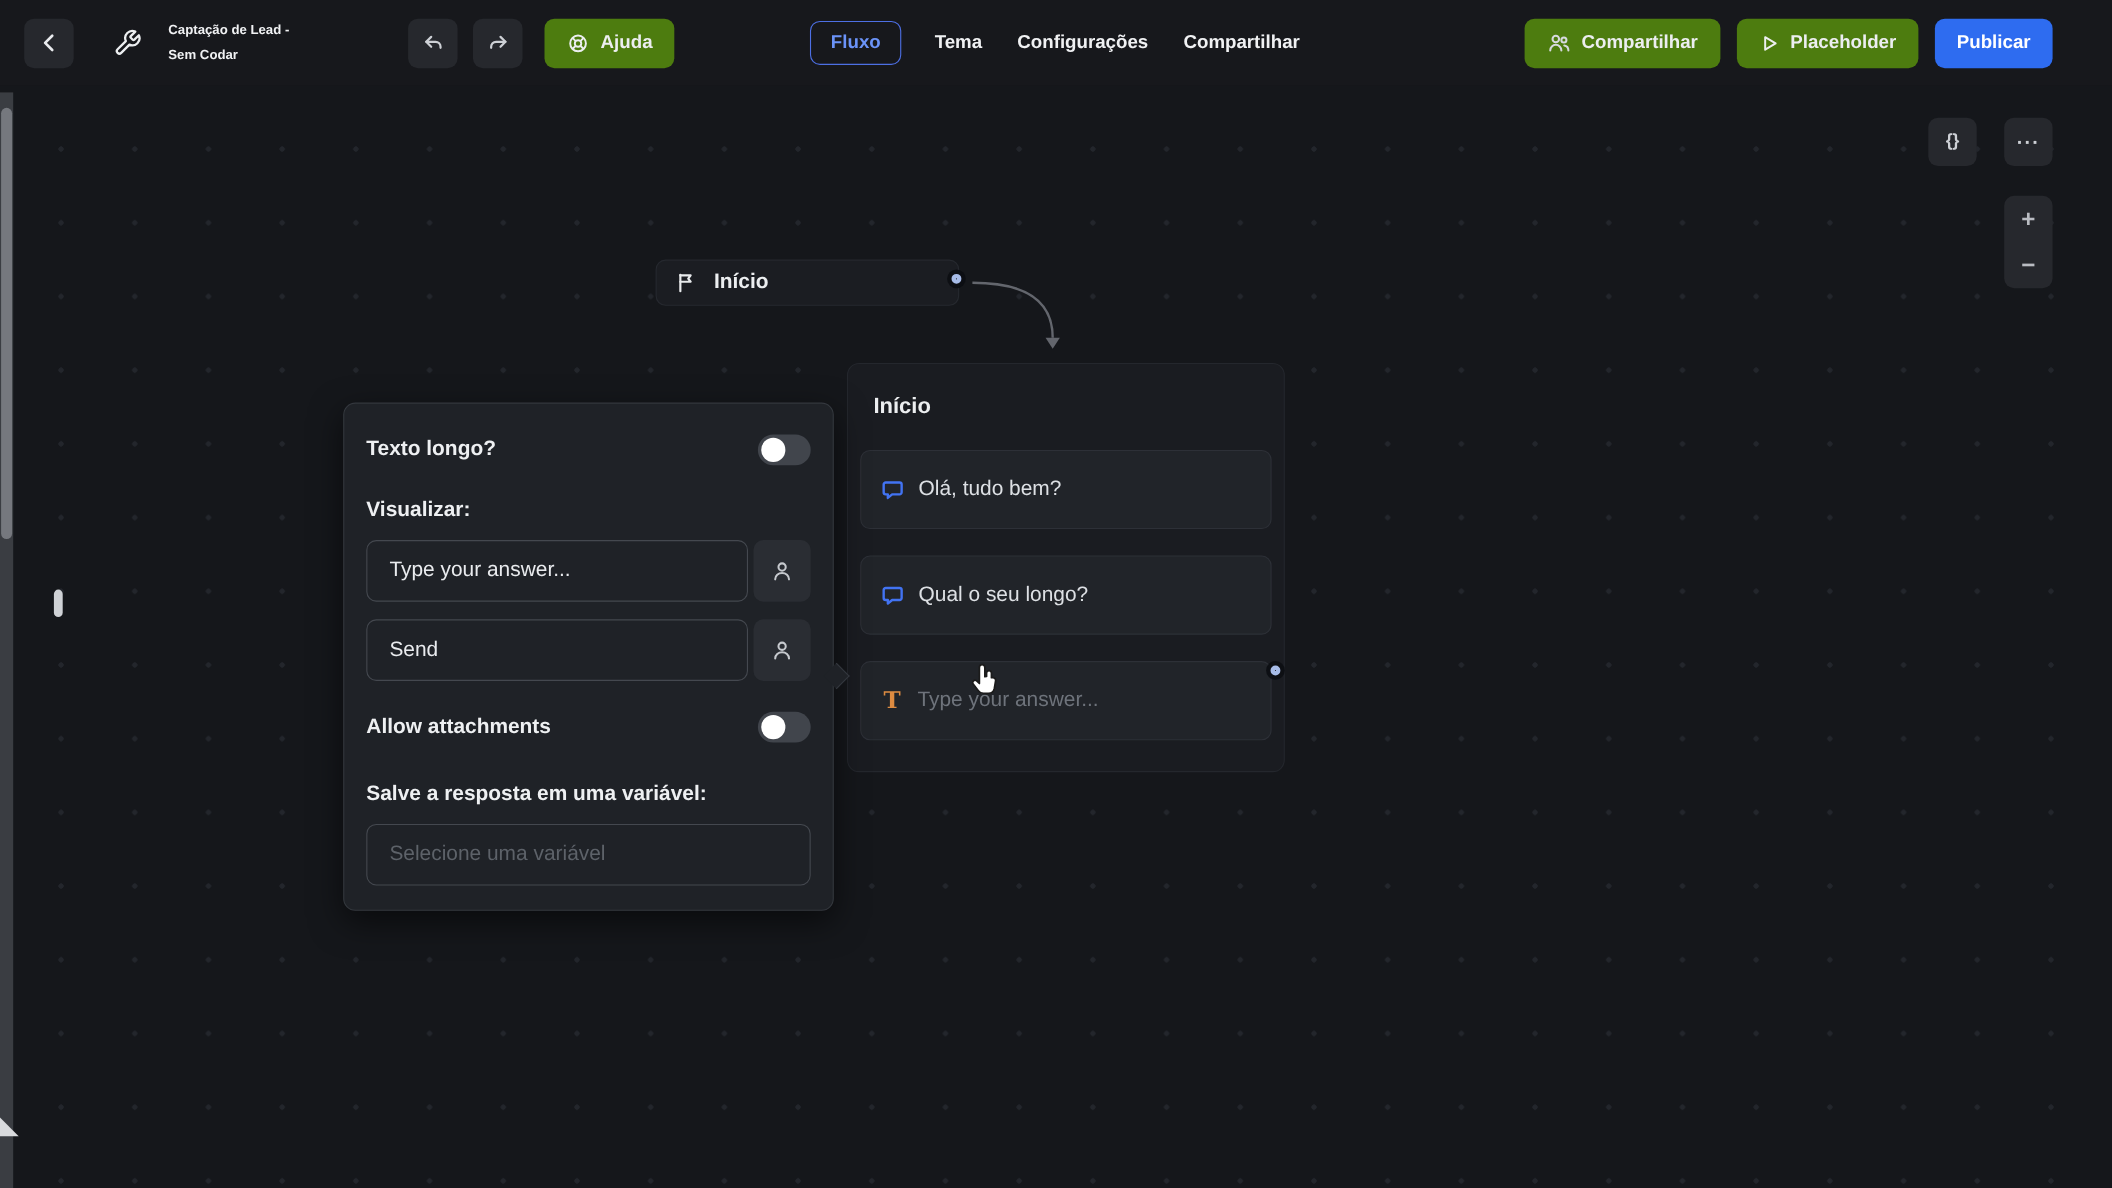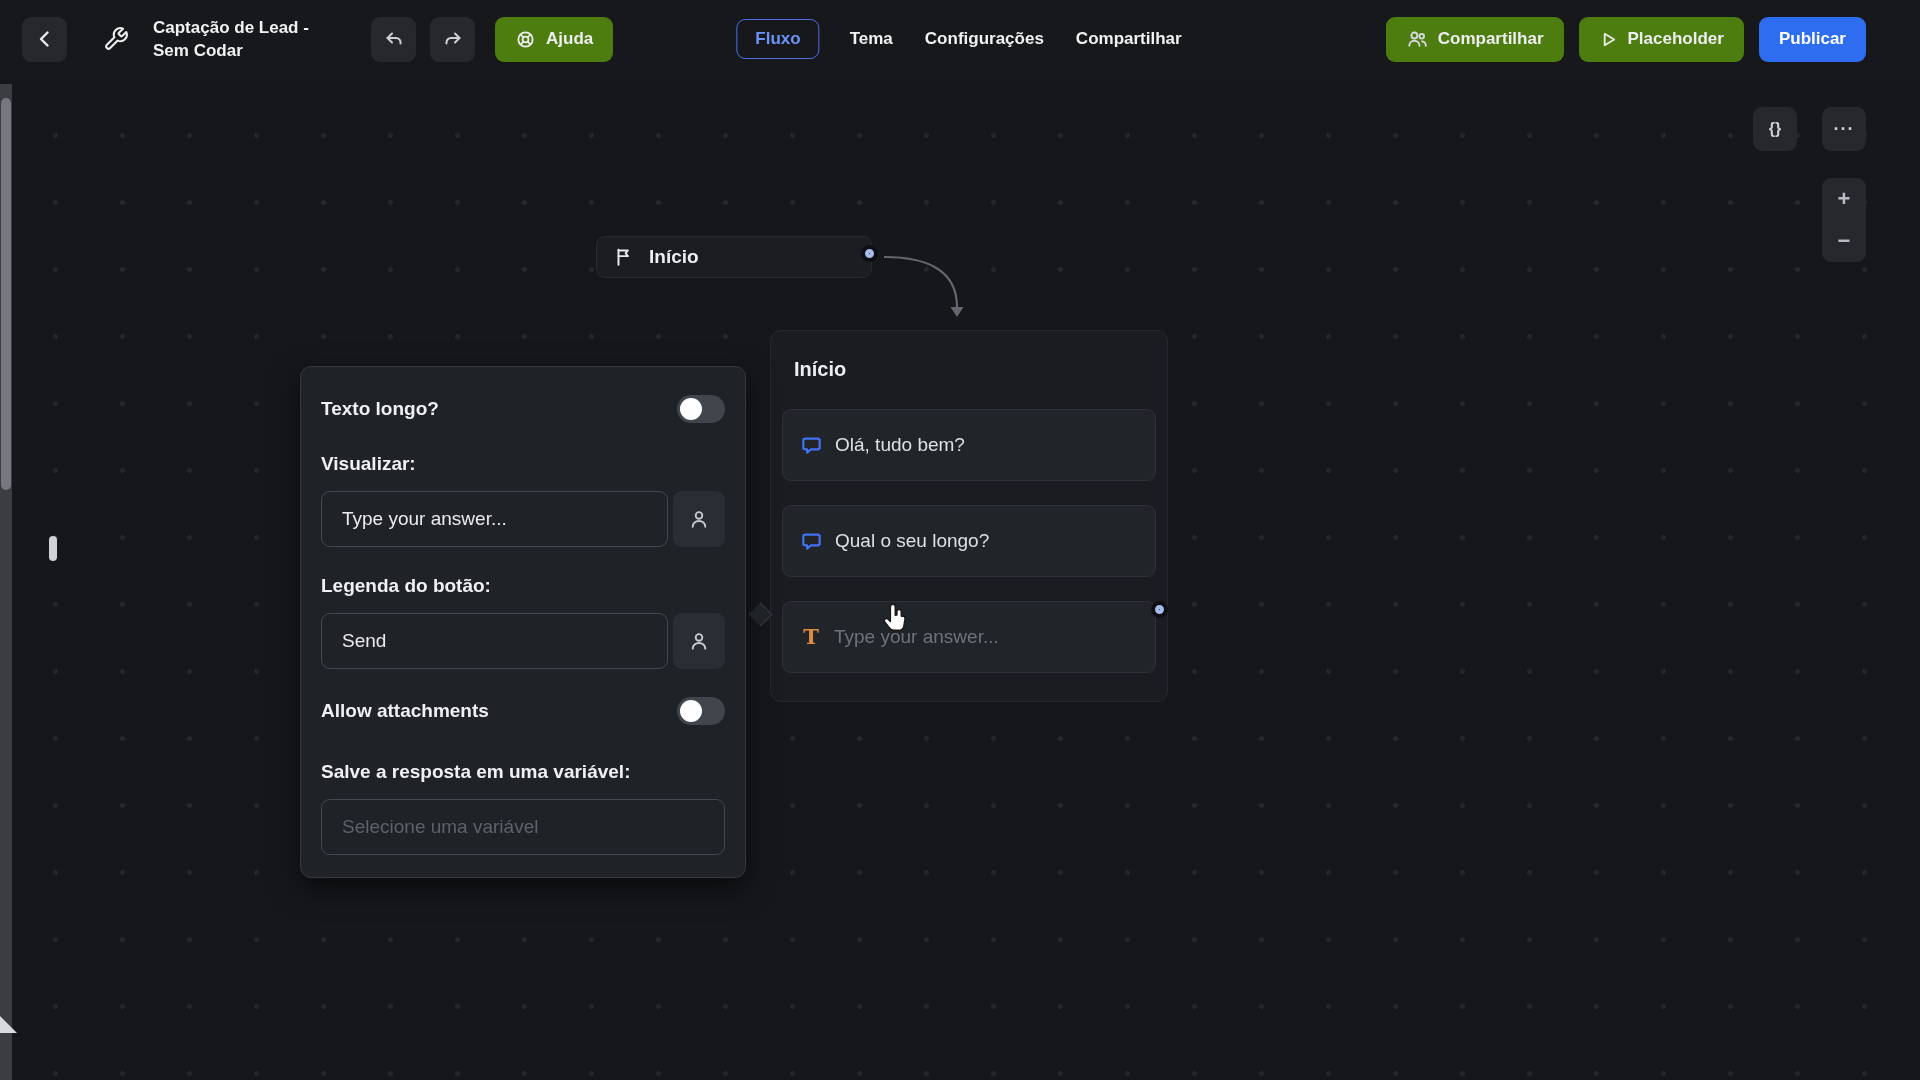--- a/index.html
+++ b/index.html
@@ -14,21 +14,21 @@
     font-family:"Liberation Sans","DejaVu Sans",sans-serif;color:#e9ebee;}
   svg{display:block;}
 
   
   .topbar{position:absolute;left:0;top:0;width:1920px;height:78px;background:#17181c;
     display:flex;align-items:center;justify-content:space-between;padding:0 54px 0 22px;z-index:50;}
   .tb-left{display:flex;align-items:center;}
   .iconbtn{width:45px;height:45px;border-radius:9px;background:#26282d;display:flex;
     align-items:center;justify-content:center;color:#e6e8ea;flex:0 0 auto;cursor:pointer;}
   .wrench{margin-left:36px;color:#eceef0;}
-  .doc-title{margin-left:24px;font-size:17px;font-weight:700;line-height:23px;color:#f0f1f3;width:190px;}
+  .doc-title{margin-left:24px;font-size:12px;font-weight:700;line-height:23px;color:#f0f1f3;width:190px;}
   .undo{margin-left:28px;}
   .redo{margin-left:14px;}
   .pillbtn{height:45px;border-radius:9px;background:#4d7c0f;display:flex;align-items:center;
     justify-content:center;gap:10px;font-size:17px;font-weight:700;color:#eceef0;padding:0 20px;cursor:pointer;}
   .help{margin-left:20px;}
   .tabs{position:absolute;left:50%;top:0;height:78px;transform:translateX(-50%);
     display:flex;align-items:center;gap:28px;}
   .tab{font-size:17px;font-weight:700;color:#f0f1f3;cursor:pointer;padding:9px 2px;}
   .tab.active{color:var(--tab-blue);border:1.5px solid #4d6fe4;border-radius:9px;padding:9px 18px;}
   .tb-right{display:flex;align-items:center;gap:15px;}
@@ -65,21 +65,21 @@
   .block{height:72px;background:#212429;border:1px solid #2d3037;border-radius:9px;
     display:flex;align-items:center;gap:12px;padding:0 17px;margin-bottom:24px;cursor:pointer;}
   .block:last-child{margin-bottom:0;}
   .block .btext{font-size:19px;color:#dde0e4;}
   .block.input-block .btext{color:#6e737b;}
   .bubble-ic{color:var(--bubble-icon-blue);}
   .t-ic{font-family:"DejaVu Serif","Liberation Serif",serif;font-weight:700;font-size:21px;
     color:var(--text-icon-orange);line-height:22px;width:22px;text-align:center;}
 
   
-  .popover{position:absolute;left:300px;top:288px;width:446px;background:#1f2227;
+  .popover{position:absolute;left:312px;top:288px;width:446px;background:#1f2227;
     border:1px solid #34383e;border-radius:11px;box-shadow:0 10px 30px rgba(0,0,0,.55);
     padding:28px 20px 22px;z-index:20;}
   .pop-arrow{position:absolute;left:752px;top:528px;width:17px;height:17px;background:#1f2227;
     border-top:1px solid #34383e;border-right:1px solid #34383e;transform:rotate(45deg);z-index:21;}
   .prow{display:flex;align-items:center;justify-content:space-between;}
   .plabel{font-size:19px;font-weight:700;color:#eef0f2;}
   .toggle{width:48px;height:28px;border-radius:14px;background:#41454c;position:relative;
     flex:0 0 auto;cursor:pointer;}
   .toggle .knob{position:absolute;left:3px;top:3px;width:22px;height:22px;border-radius:50%;background:#fff;}
   .mt30{margin-top:30px;} .mt28{margin-top:28px;} .mt36{margin-top:36px;} .mt16{margin-top:16px;}
@@ -251,21 +251,20 @@
       <button class="varbtn">
         <span>
           <svg width="22" height="22" viewBox="0 0 20 20" fill="none" stroke="currentColor" stroke-width="1.7" stroke-linecap="round">
               <circle cx="10" cy="6.8" r="3"></circle>
               <path d="M4.3 17c0-3.1 2.6-5.2 5.7-5.2s5.7 2.1 5.7 5.2"></path>
             </svg>
         </span>
       </button>
     </div>
 
-    <div class="plabel mt28">Legenda do botão:</div>
     <div class="inputrow mt16">
       <input class="tinput" type="text" value="Send" style="">
       <button class="varbtn">
         <span>
           <svg width="22" height="22" viewBox="0 0 20 20" fill="none" stroke="currentColor" stroke-width="1.7" stroke-linecap="round">
               <circle cx="10" cy="6.8" r="3"></circle>
               <path d="M4.3 17c0-3.1 2.6-5.2 5.7-5.2s5.7 2.1 5.7 5.2"></path>
             </svg>
         </span>
       </button>

